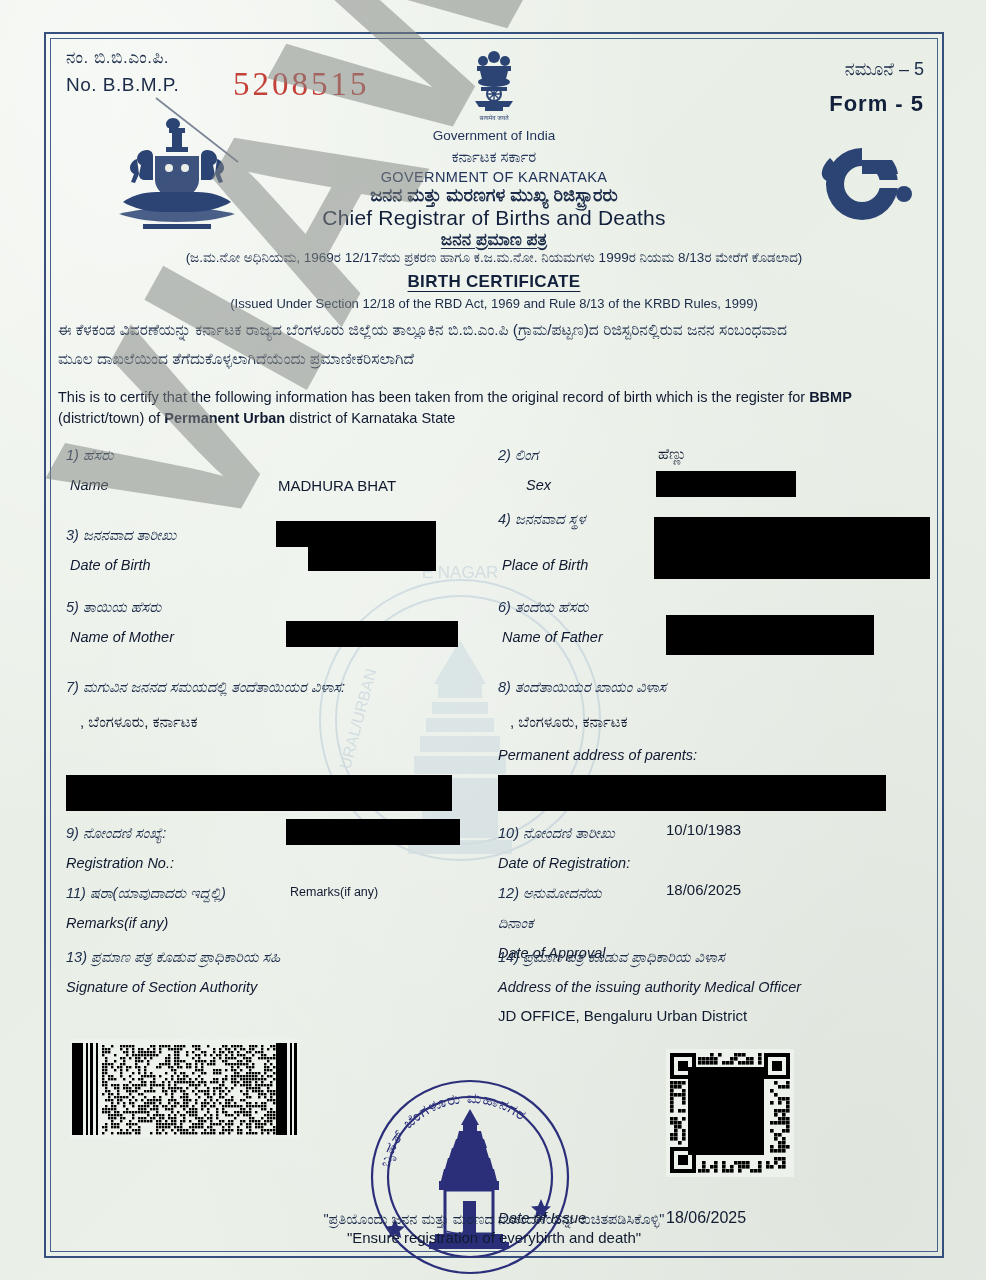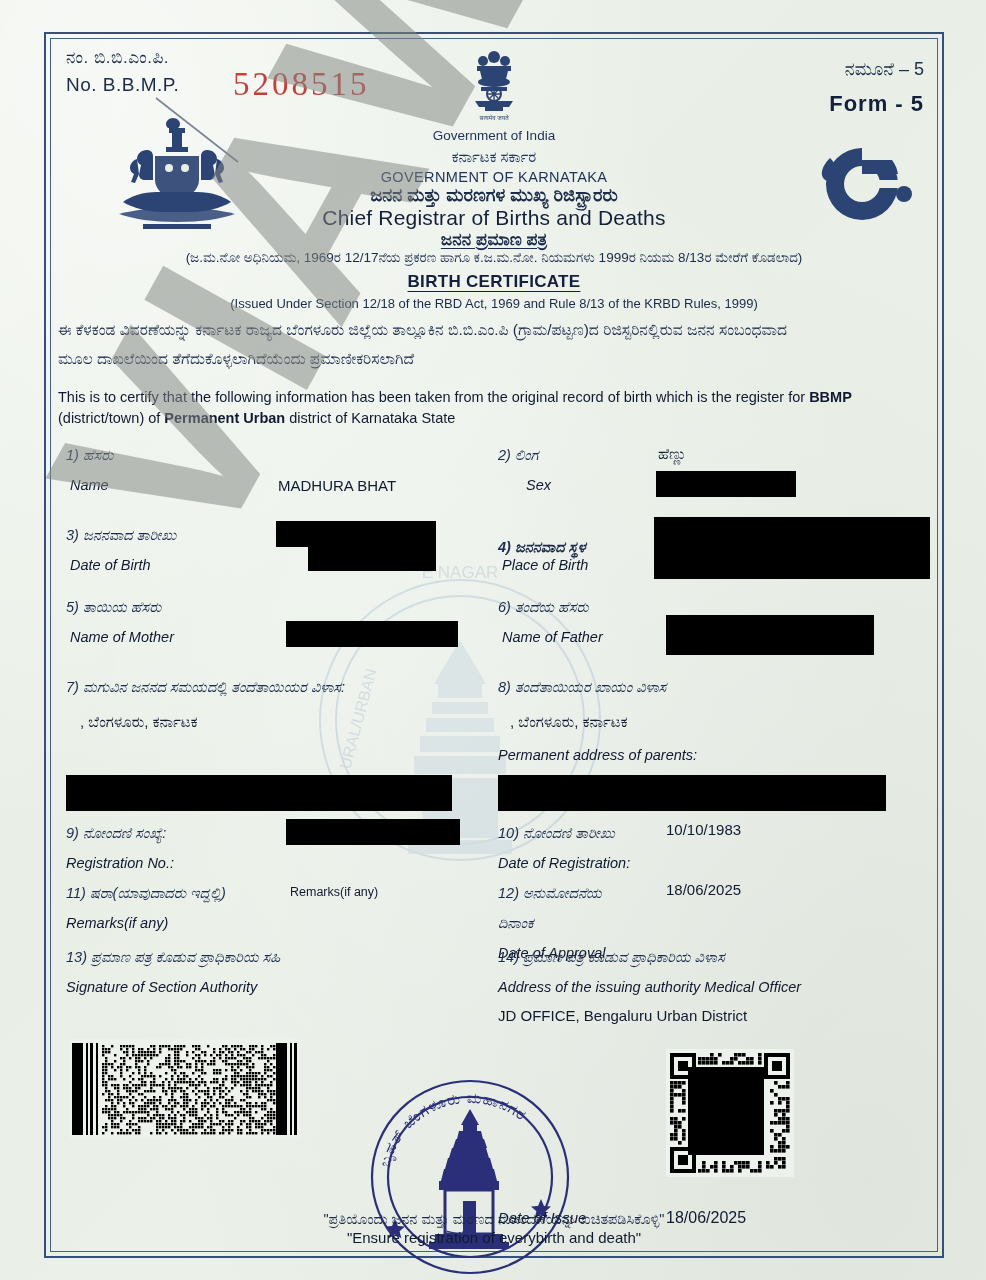--- a/index.html
+++ b/index.html
@@ -261,21 +261,21 @@
       <div class="f-abs lbl-kn" style="left:440px; top:8px;">2) ಲಿಂಗ</div>
       <div class="f-abs lbl-en" style="left:444px; top:38px;margin-left:24px;">Sex</div>
       <div class="f-abs val-kn" style="left:600px; top:6px;">ಹೆಣ್ಣು</div>
       <div class="f-abs redact" style="left:598px; top:32px; width:140px; height:26px;"></div>
 
       <div class="f-abs lbl-kn" style="left:8px; top:88px;">3) ಜನನವಾದ ತಾರೀಖು</div>
       <div class="f-abs lbl-en" style="left:12px; top:118px;">Date of Birth</div>
       <div class="f-abs redact" style="left:218px; top:82px; width:160px; height:26px;"></div>
       <div class="f-abs redact" style="left:250px; top:106px; width:128px; height:26px;"></div>
 
-      <div class="f-abs lbl-kn" style="left:440px; top:100px;font-weight:bold;">4) ಜನನವಾದ ಸ್ಥಳ</div>
+      <div class="f-abs lbl-kn" style="left:440px; top:72px;">4) ಜನನವಾದ ಸ್ಥಳ</div>
       <div class="f-abs lbl-en" style="left:444px; top:118px;">Place of Birth</div>
       <div class="f-abs redact" style="left:596px; top:78px; width:276px; height:62px;"></div>
 
       <div class="f-abs lbl-kn" style="left:8px; top:160px;">5) ತಾಯಿಯ ಹೆಸರು</div>
       <div class="f-abs lbl-en" style="left:12px; top:190px;">Name of Mother</div>
       <div class="f-abs redact" style="left:228px; top:182px; width:172px; height:26px;"></div>
 
       <div class="f-abs lbl-kn" style="left:440px; top:160px;">6) ತಂದೆಯ ಹೆಸರು</div>
       <div class="f-abs lbl-en" style="left:444px; top:190px;">Name of Father</div>
       <div class="f-abs redact" style="left:608px; top:176px; width:208px; height:40px;"></div>

